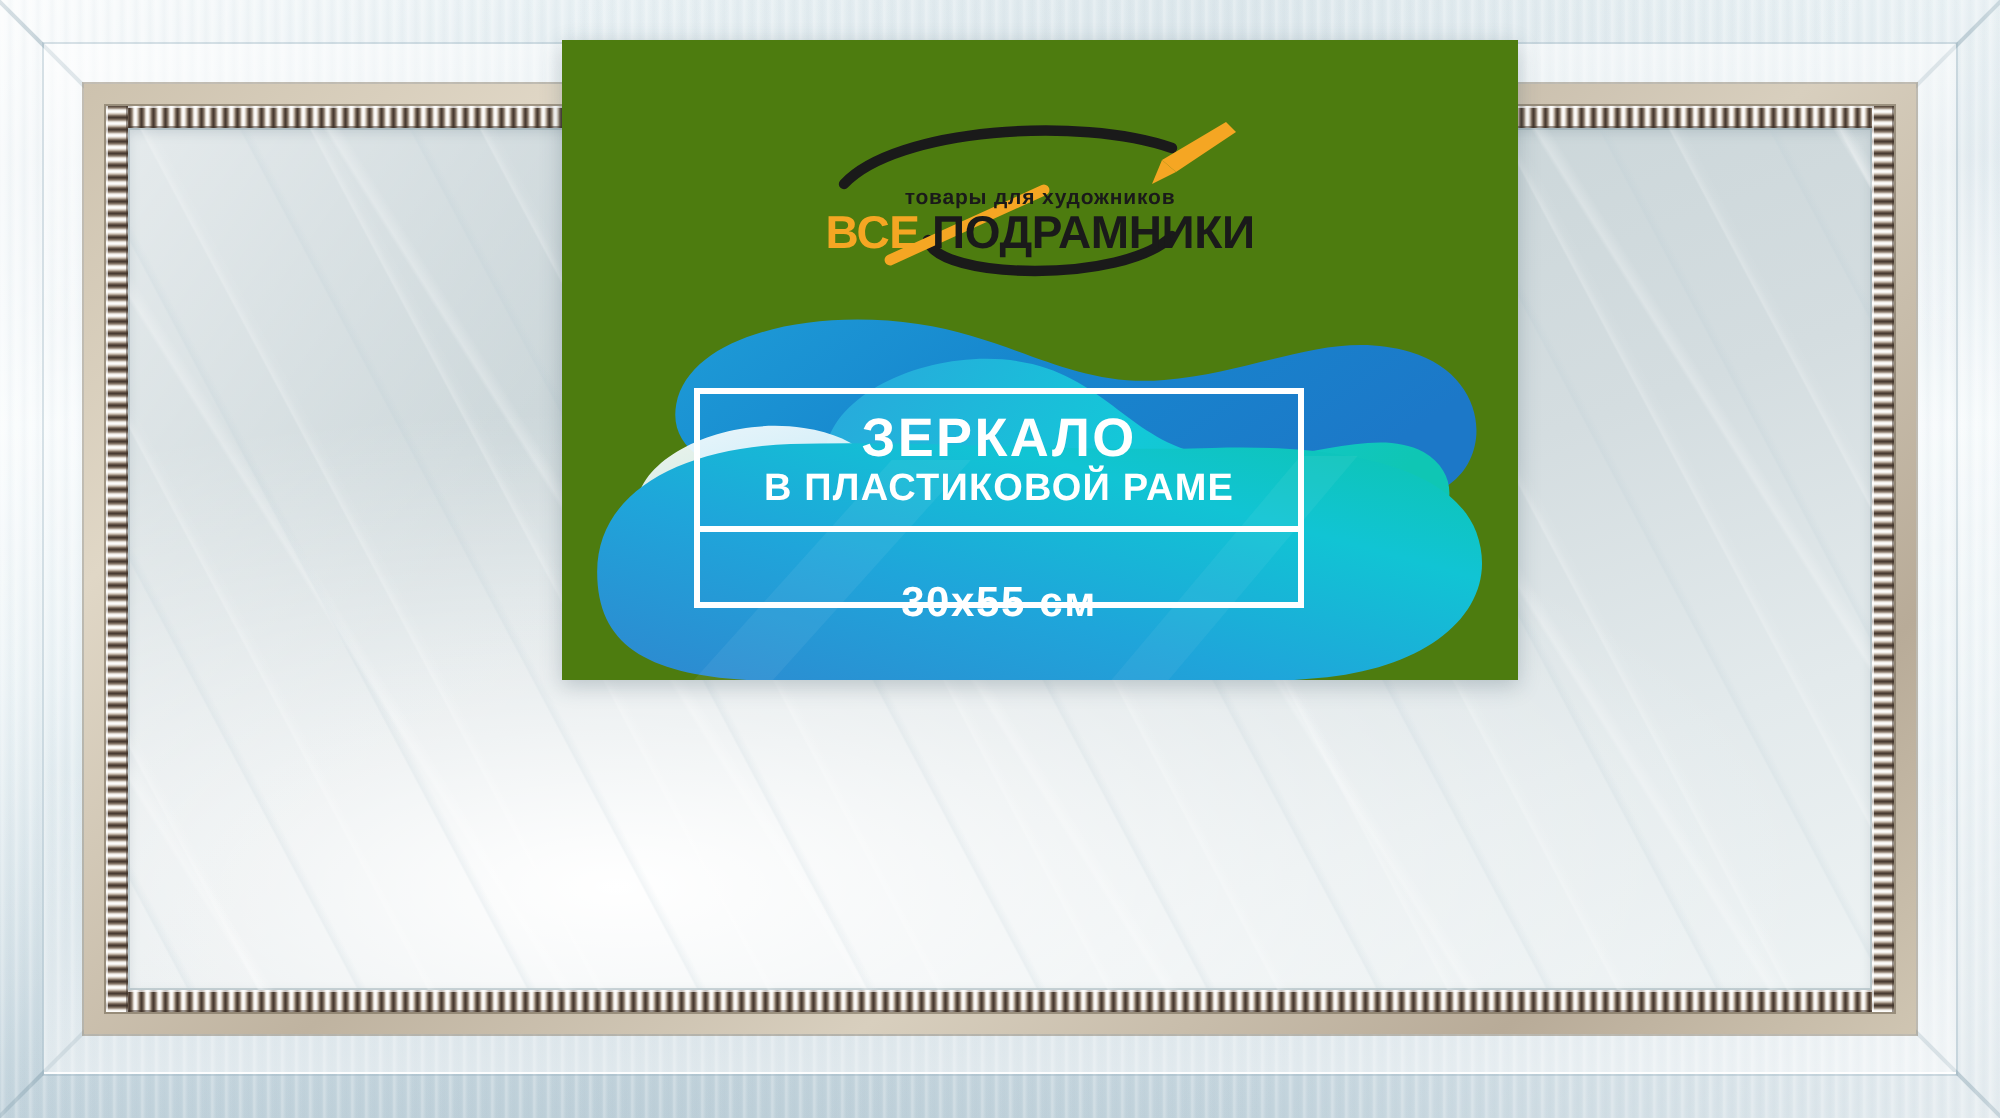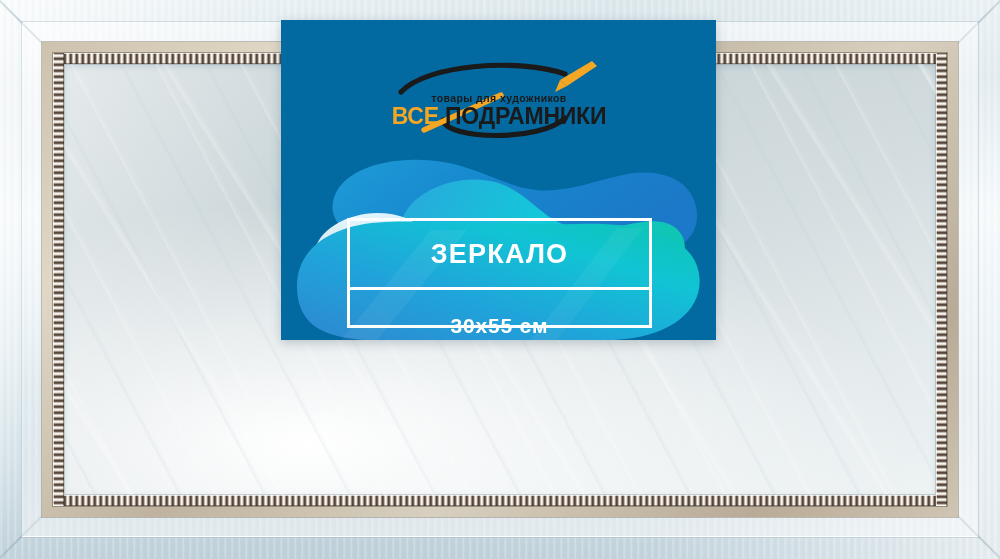--- a/index.html
+++ b/index.html
@@ -124,36 +124,37 @@
       rgba(255,255,255,0) 120px,
       rgba(255,255,255,.5) 122px,
       rgba(255,255,255,0) 128px);
     opacity:.5;pointer-events:none;
   }
 
   
   .card{
     position:absolute;
     left:281px;top:20px;width:435px;height:320px;
-    background:#0369a1;
+    background:#4d7c0f;
     overflow:hidden;
     box-shadow:0 3px 10px rgba(60,85,100,.28);
+    padding-left:43px;
   }
 
   
   .logo{position:absolute;left:0;right:0;top:38px;height:82px;}
   .logo svg{display:block;margin:0 auto;}
 
   
   .blobs{position:absolute;left:0;right:0;top:126px;bottom:0;overflow:hidden;}
   .blobs svg{display:block;width:100%;height:100%;}
 
   
   .textbox{
-    position:absolute;left:66px;top:198px;width:305px;height:110px;
+    position:absolute;left:66px;top:174px;width:305px;height:110px;
     border:3px solid #ffffff;
     box-sizing:border-box;
   }
   .tb-top{
     height:69px;box-sizing:border-box;
     border-bottom:3px solid #ffffff;
     display:flex;flex-direction:column;align-items:center;justify-content:center;
     gap:1px;
   }
   .tb-bot{
@@ -286,20 +287,21 @@
                  C 38 191, 16 176, 16 140 Z"></path>
 
         <path fill="#FFFFFF" opacity="0.06" d="M60 194 L150 84 L186 84 L96 194 Z"></path>
         <path fill="#FFFFFF" opacity="0.05" d="M250 194 L336 82 L362 82 L276 194 Z"></path>
       </svg>
     </div>
 
     <div class="textbox">
       <div class="tb-top">
         <div class="t-main">ЗЕРКАЛО</div>
+        <div class="t-sub">В ПЛАСТИКОВОЙ РАМЕ</div>
       </div>
       <div class="tb-bot">
         <div class="t-size">30x55 см</div>
       </div>
     </div>
 
   </div>
 
 </div>
 

